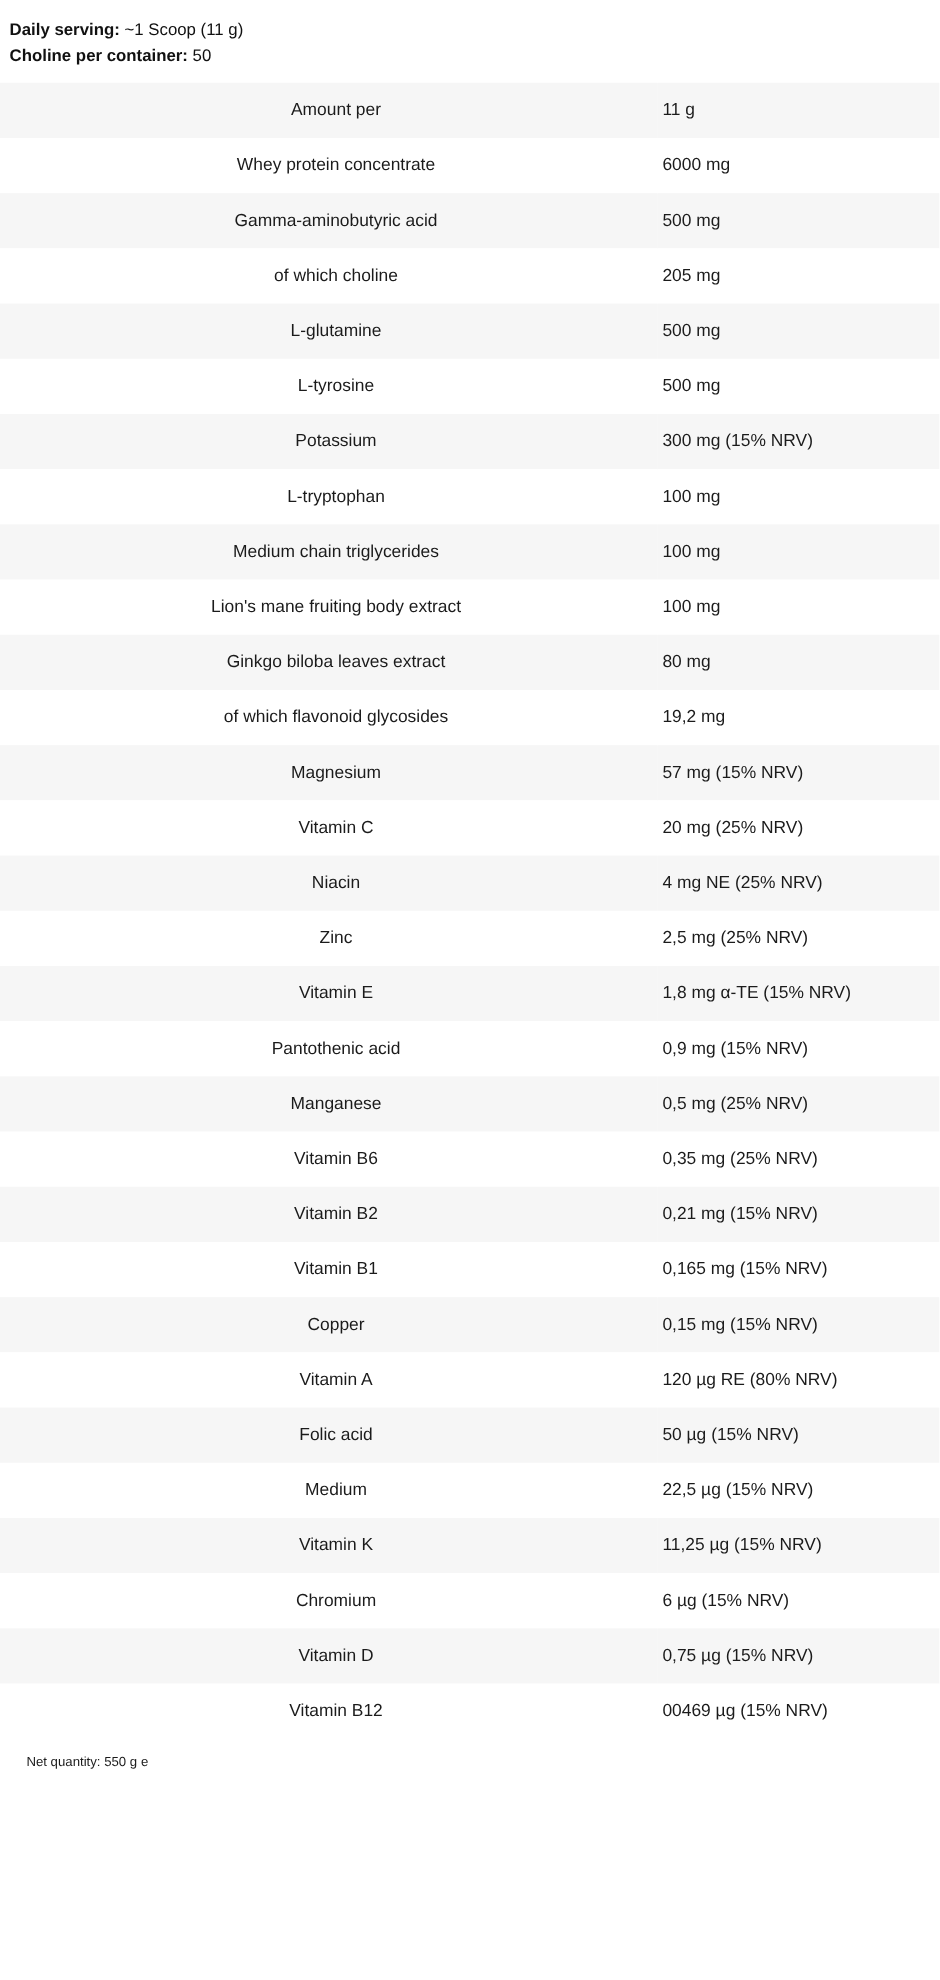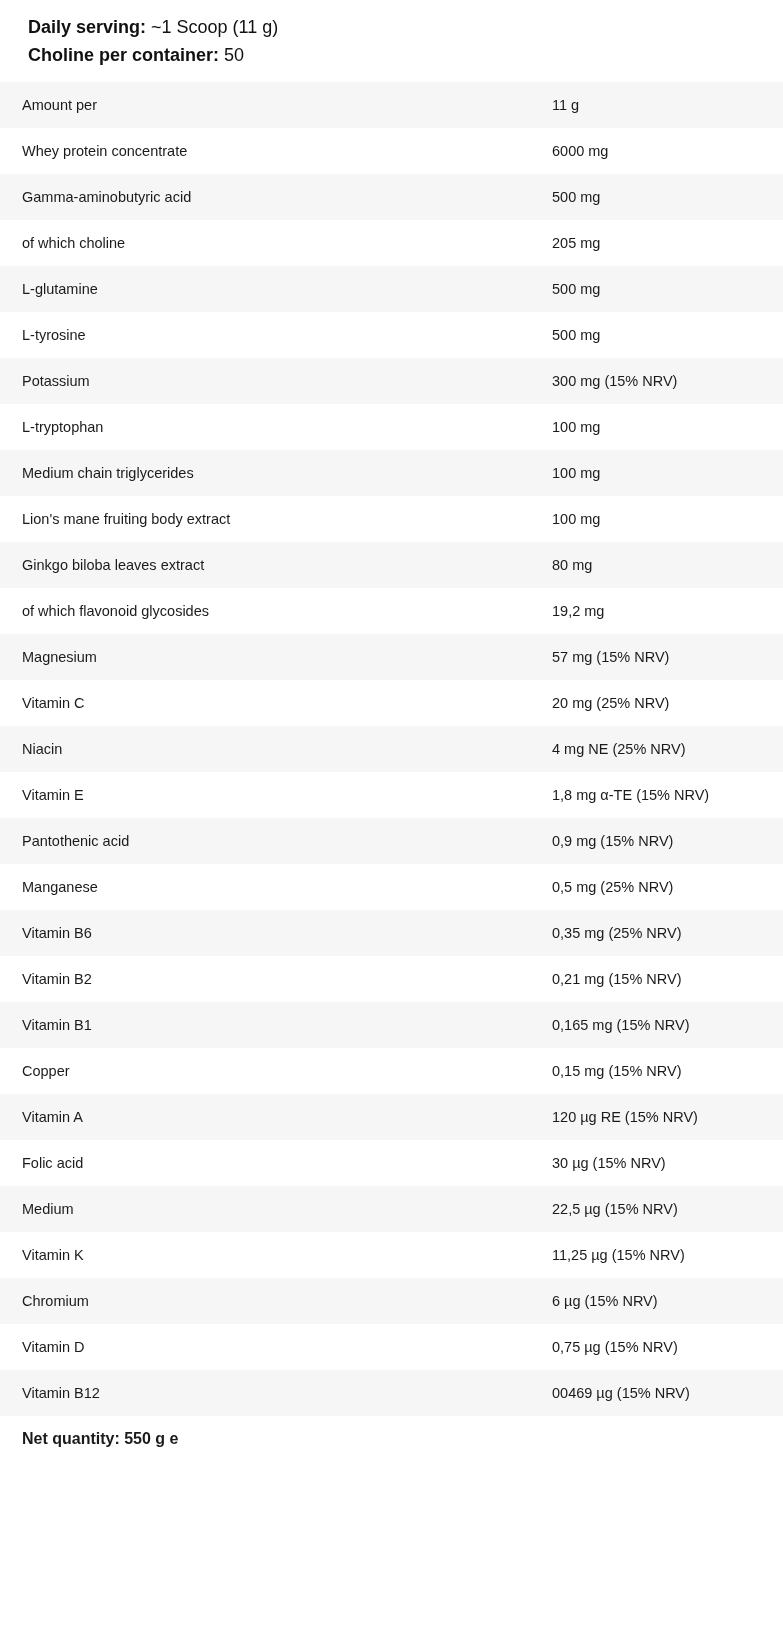--- a/index.html
+++ b/index.html
@@ -13,22 +13,22 @@
     min-height: 1650px;
     font-family: "Liberation Sans", sans-serif;
     color: #1a1a1a;
     -webkit-font-smoothing: antialiased;
   }
   .panel {
     width: 783px;
     padding: 0;
   }
   .header {
-    padding: 14px 22px 12px 28px;
-    font-size: 18px;
+    padding: 14px 22px 12px 8px;
+    font-size: 14px;
     line-height: 1.55;
     color: #111111;
   }
   .header .line {
     display: block;
   }
   .header .lbl {
     font-weight: bold;
   }
   .nutrition-table {
@@ -49,30 +49,30 @@
     font-size: 14.5px;
     color: #1b1b1b;
     padding: 0 10px;
     vertical-align: middle;
     border: none;
     font-weight: 400;
   }
   .nutrition-table td.name {
     width: 548px;
     padding-left: 22px;
+    text-align: center;
   }
   .nutrition-table td.value {
     width: 235px;
     padding-left: 4px;
   }
   .footer {
     padding: 14px 22px 16px 22px;
-    font-size: 16px;
+    font-size: 11px;
     color: #1b1b1b;
-    font-weight: bold;
   }
 </style>
 </head>
 <body>
 
 <div class="panel">
 
   <div class="header">
     <span class="line">
       <span class="lbl">Daily serving:</span><span> ~1 Scoop (11 g)</span>
@@ -138,20 +138,24 @@
         </tr>
       <tr>
           <td class="name">Vitamin C</td>
           <td class="value">20 mg (25% NRV)</td>
         </tr>
       <tr>
           <td class="name">Niacin</td>
           <td class="value">4 mg NE (25% NRV)</td>
         </tr>
       <tr>
+          <td class="name">Zinc</td>
+          <td class="value">2,5 mg (25% NRV)</td>
+        </tr>
+      <tr>
           <td class="name">Vitamin E</td>
           <td class="value">1,8 mg α-TE (15% NRV)</td>
         </tr>
       <tr>
           <td class="name">Pantothenic acid</td>
           <td class="value">0,9 mg (15% NRV)</td>
         </tr>
       <tr>
           <td class="name">Manganese</td>
           <td class="value">0,5 mg (25% NRV)</td>
@@ -167,25 +171,25 @@
       <tr>
           <td class="name">Vitamin B1</td>
           <td class="value">0,165 mg (15% NRV)</td>
         </tr>
       <tr>
           <td class="name">Copper</td>
           <td class="value">0,15 mg (15% NRV)</td>
         </tr>
       <tr>
           <td class="name">Vitamin A</td>
-          <td class="value">120 µg RE (15% NRV)</td>
+          <td class="value">120 µg RE (80% NRV)</td>
         </tr>
       <tr>
           <td class="name">Folic acid</td>
-          <td class="value">30 µg (15% NRV)</td>
+          <td class="value">50 µg (15% NRV)</td>
         </tr>
       <tr>
           <td class="name">Medium</td>
           <td class="value">22,5 µg (15% NRV)</td>
         </tr>
       <tr>
           <td class="name">Vitamin K</td>
           <td class="value">11,25 µg (15% NRV)</td>
         </tr>
       <tr>

